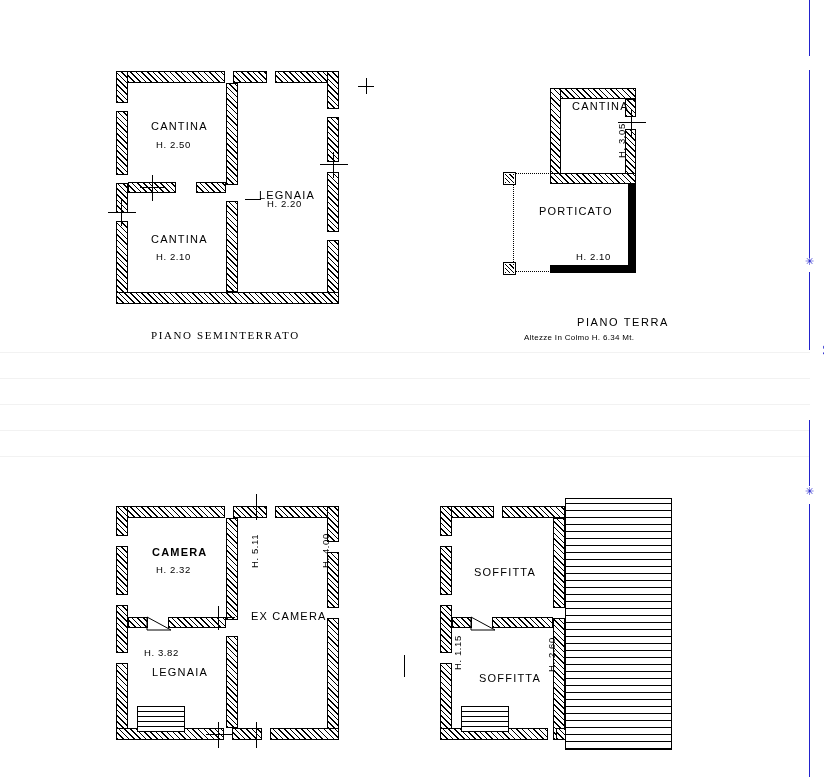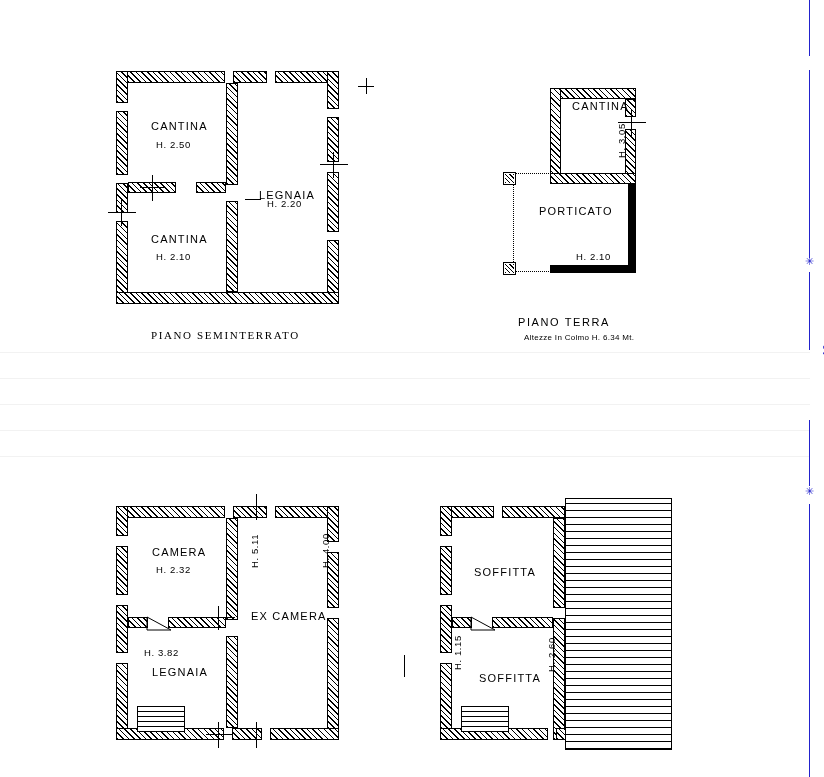--- a/index.html
+++ b/index.html
@@ -159,21 +159,21 @@
 
     <div class="smallsq" style="left:503px;top:172px;width:11px;height:11px;"></div>
     <div class="smallsq" style="left:503px;top:262px;width:11px;height:11px;"></div>
 
     <div class="blackbar" style="left:550px;top:265px;width:86px;height:8px;"></div>
     <div class="blackbar" style="left:628px;top:184px;width:8px;height:82px;"></div>
 
     <div class="room-label" style="left:539px;top:205px;">PORTICATO</div>
     <div class="h-label" style="left:576px;top:251px;">H. 2.10</div>
 
-    <div class="plan-title" style="left:518px;top:316px;">PIANO TERRA</div>
+    <div class="plan-title" style="left:577px;top:316px;">PIANO TERRA</div>
     <div class="plan-sub" style="left:524px;top:333px;">Altezze In Colmo H. 6.34 Mt.</div>
   </div>
 
   <div>
 
     <div class="wall" style="left:116px;top:506px;width:109px;height:12px;"></div>
     <div class="wall" style="left:233px;top:506px;width:34px;height:12px;"></div>
     <div class="wall" style="left:275px;top:506px;width:64px;height:12px;"></div>
 
     <div class="wall" style="left:116px;top:506px;width:12px;height:30px;"></div>
@@ -207,21 +207,21 @@
     <div class="tick" style="left:256px;top:722px;width:1.2px;height:26px;"></div>
     <div class="tick" style="left:256px;top:494px;width:1.2px;height:26px;"></div>
 
     <div class="stairs" style="left:137px;top:706px;width:48px;height:26px;">
       <i style="top:4px;"></i>
         <i style="top:9px;"></i>
         <i style="top:14px;"></i>
         <i style="top:19px;"></i>
     </div>
 
-    <div class="room-label" style="left:152px;top:546px;">CAMERA</div>
+    <div class="room-label" style="left:152px;top:546px;font-weight:bold;">CAMERA</div>
     <div class="h-label" style="left:156px;top:564px;">H. 2.32</div>
 
     <div class="h-label" style="left:144px;top:647px;">H. 3.82</div>
     <div class="room-label" style="left:152px;top:666px;">LEGNAIA</div>
 
     <div class="room-label" style="left:251px;top:610px;">EX CAMERA</div>
 
     <div class="h-label vrot" style="left:249px;top:568px;">H. 5.11</div>
     <div class="h-label vrot" style="left:320px;top:568px;">H. 4.00</div>
   </div>

